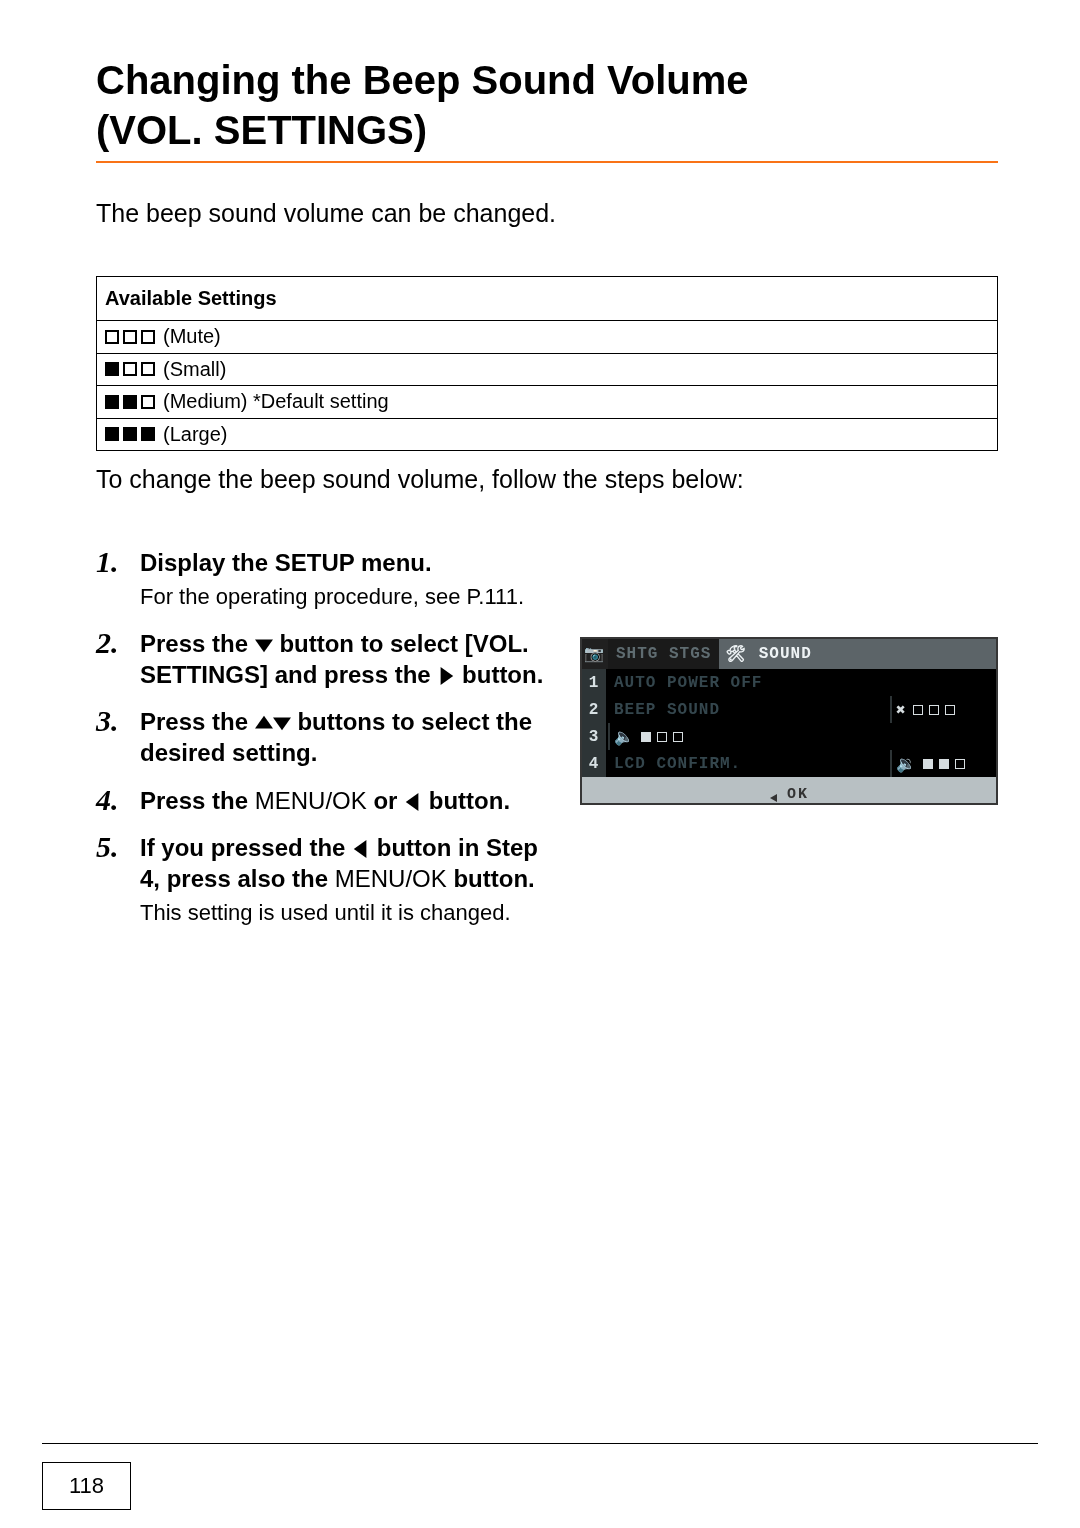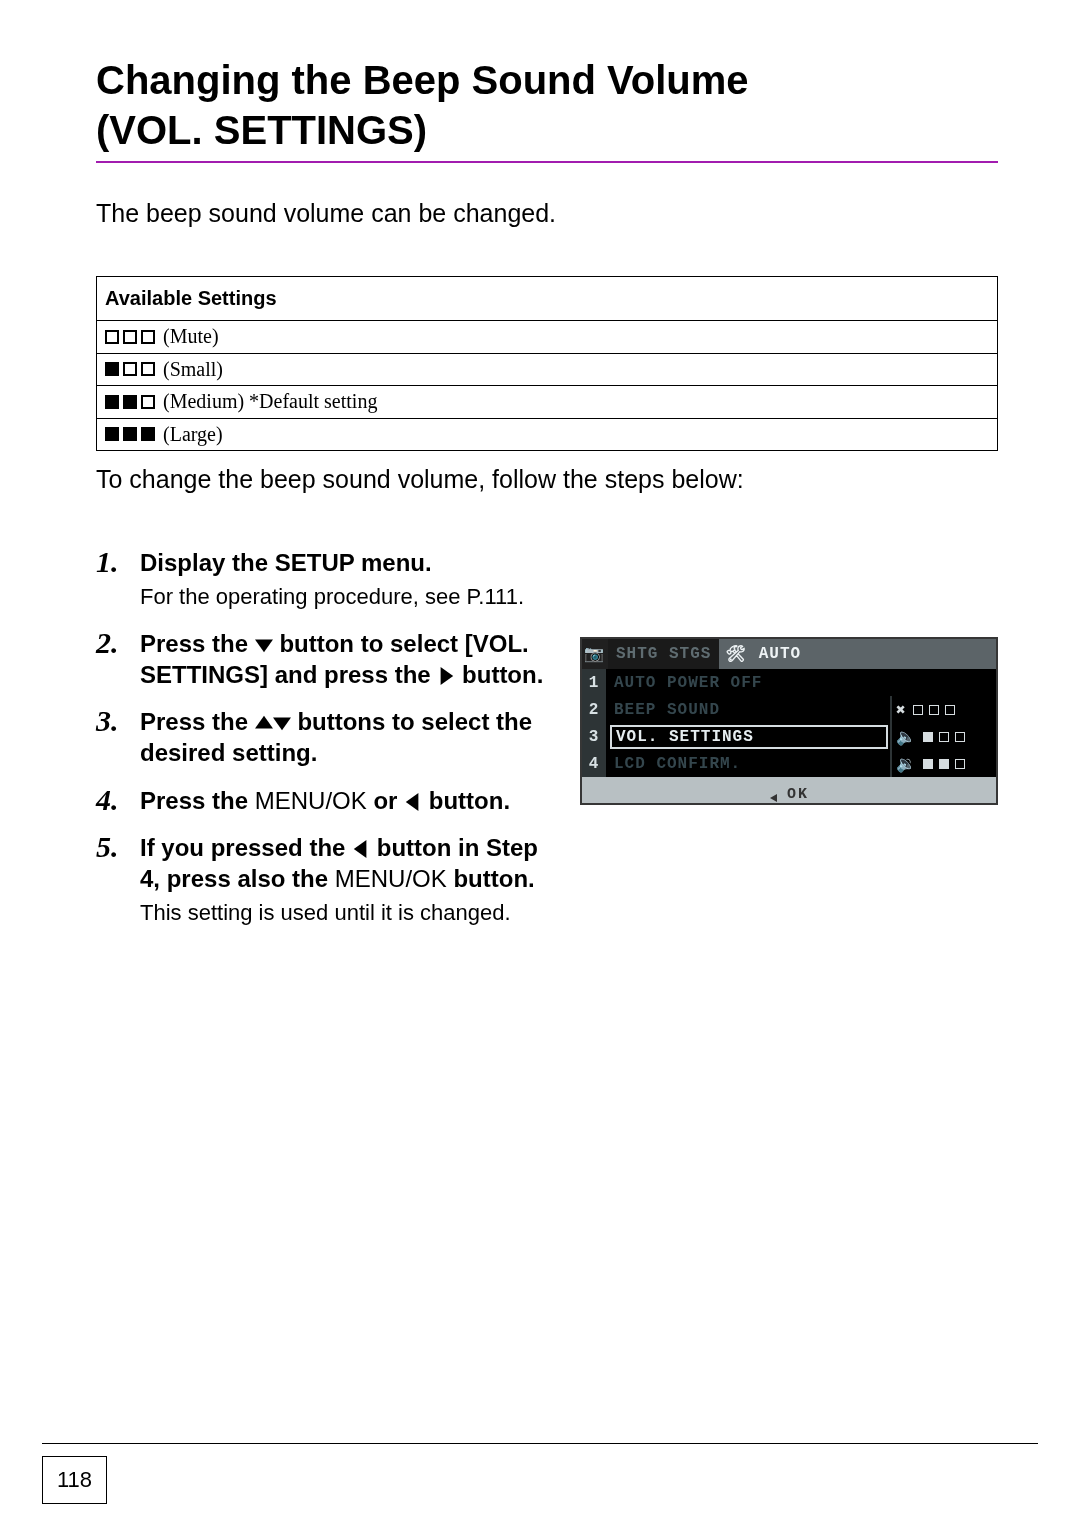--- a/index.html
+++ b/index.html
@@ -16,21 +16,21 @@
     box-sizing: border-box;
     padding: 55px 82px 0 96px;
   }
   h1.title {
     font-family: Arial, Helvetica, sans-serif;
     font-weight: 900;
     font-size: 40px;
     line-height: 1.25;
     margin: 0;
     padding-bottom: 6px;
-    border-bottom: 2px solid #a21caf;
+    border-bottom: 2px solid #f97316;
   }
   .intro {
     font-size: 25px;
     margin: 36px 0 0 0;
   }
   table.settings {
     border-collapse: collapse;
     width: 100%;
     margin-top: 48px;
     font-size: 20px;
@@ -45,21 +45,20 @@
     font-weight: bold;
     padding: 10px 8px;
   }
   table.settings td {
     padding: 4px 8px;
   }
   .sq-row {
     display: inline-flex;
     align-items: center;
     gap: 0px;
-    font-family: Liberation Serif, serif;
   }
   .sq {
     display: inline-block;
     width: 14px;
     height: 14px;
     border: 2px solid #000;
     margin-right: 4px;
     box-sizing: border-box;
   }
   .sq.filled {
@@ -229,23 +228,23 @@
     background: #b8c0c3;
     color: #333;
     font-size: 15px;
     height: 26px;
     letter-spacing: 2px;
     font-weight: bold;
   }
   .page-num {
     position: absolute;
     left: 42px;
-    bottom: 24px;
+    bottom: 18px;
     border: 1px solid #000;
-    padding: 10px 14px;
+    padding: 10px 26px;
     font-size: 22px;
   }
   .footer-line {
     position: absolute;
     left: 42px;
     right: 42px;
     bottom: 84px;
     border-top: 1px solid #000;
   }
 </style>
@@ -370,41 +369,40 @@
       </ol>
     </div>
 
     <div class="right">
       <div style="height:118px"></div>
       <div class="lcd">
         <div class="lcd-tabs">
           <div class="lcd-tab-icon">📷</div>
           <div class="lcd-tab inactive">SHTG STGS</div>
           <div class="lcd-tab-tool">🛠</div>
-          <div class="lcd-tab active">AUTO</div>
+          <div class="lcd-tab active">SOUND</div>
           <div style="flex:1;background:#5c6468"></div>
         </div>
         <div class="lcd-body">
           <div class="lcd-row">
             <div class="lcd-num">1</div>
             <div class="lcd-label">AUTO POWER OFF</div>
           </div>
           <div class="lcd-row lcd-sep">
             <div class="lcd-num">2</div>
             <div class="lcd-label">BEEP SOUND</div>
             <div class="lcd-extra">
                 <span>✖</span>
                 <span class="vbox"></span>
                 <span class="vbox"></span>
                 <span class="vbox"></span>
               </div>
           </div>
           <div class="lcd-row sel lcd-sep">
             <div class="lcd-num">3</div>
-            <div class="lcd-label">VOL. SETTINGS</div>
             <div class="lcd-extra">
                 <span>🔈</span>
                 <span class="vbox f"></span>
                 <span class="vbox"></span>
                 <span class="vbox"></span>
               </div>
           </div>
           <div class="lcd-row lcd-sep">
             <div class="lcd-num">4</div>
             <div class="lcd-label">LCD CONFIRM.</div>

